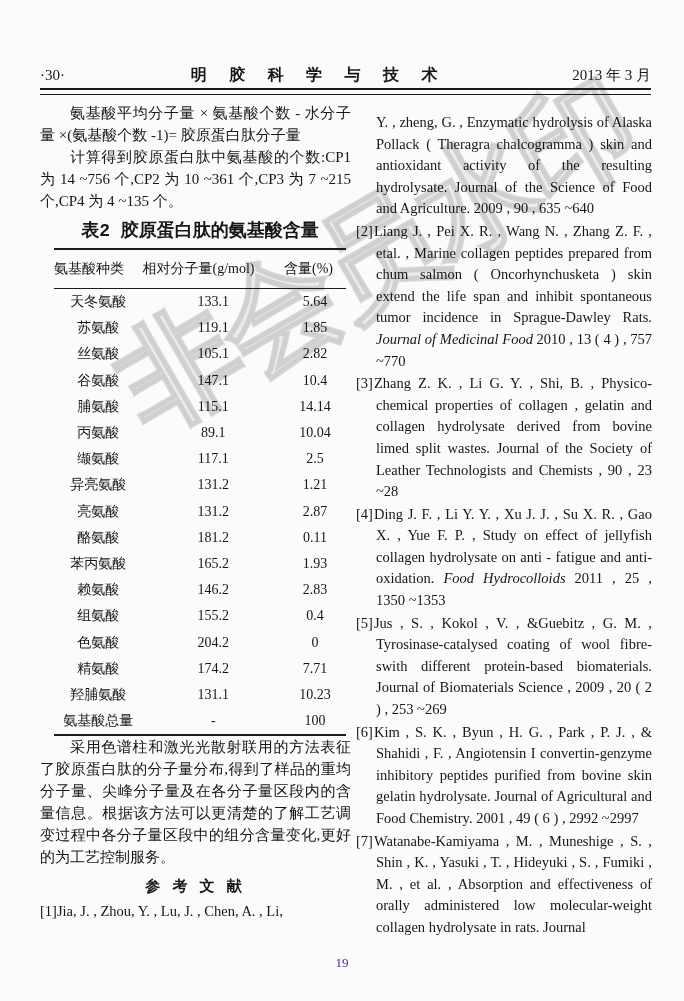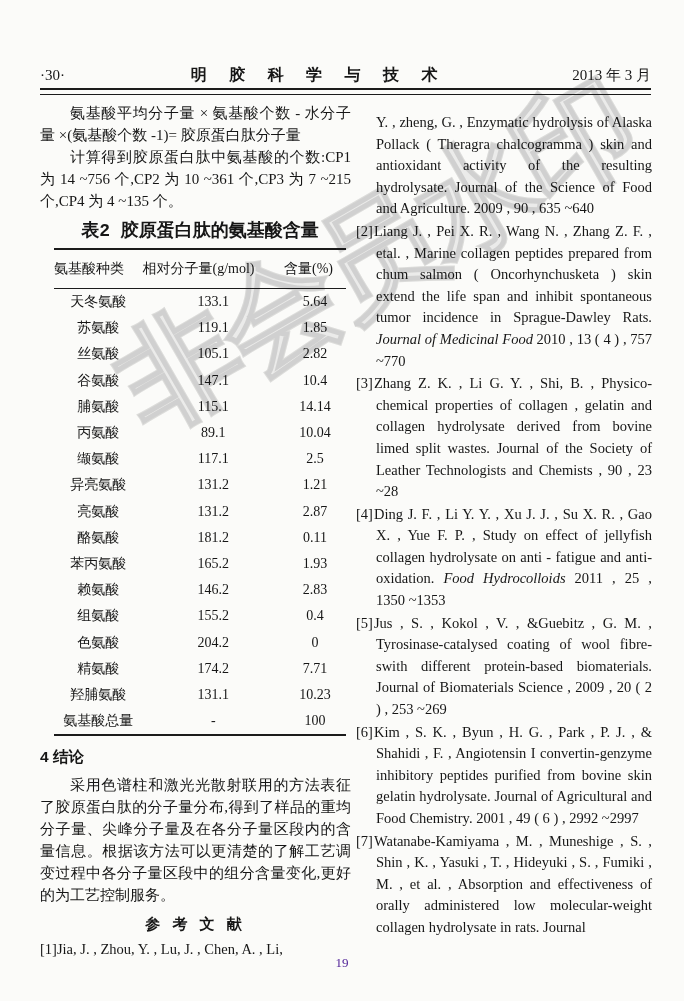--- a/index.html
+++ b/index.html
@@ -201,21 +201,20 @@
 
   <tr>
     <td>氨基酸总量</td>
     <td>-</td>
     <td>100</td>
   </tr>
 </tbody>
     </table>
   </div>
 
-  <div class="sec-heading">4  结论</div>
   <p class="cn">采用色谱柱和激光光散射联用的方法表征了胶原蛋白肽的分子量分布,得到了样品的重均分子量、尖峰分子量及在各分子量区段内的含量信息。根据该方法可以更清楚的了解工艺调变过程中各分子量区段中的组分含量变化,更好的为工艺控制服务。</p>
 
   <div class="refs-heading">参 考 文 献</div>
   <div class="ref1-line">[1]Jia, J. , Zhou, Y. , Lu, J. , Chen, A. , Li,</div>
 </div>
 
 <div class="col-right">
   <p class="ref1-cont">Y. , zheng, G. , Enzymatic hydrolysis of Alaska Pollack ( Theragra chalcogramma ) skin and antioxidant activity of the resulting hydrolysate. Journal of the Science of Food and Agriculture. 2009 , 90 , 635 ~640</p>
   <div>
   <div class="ref">

